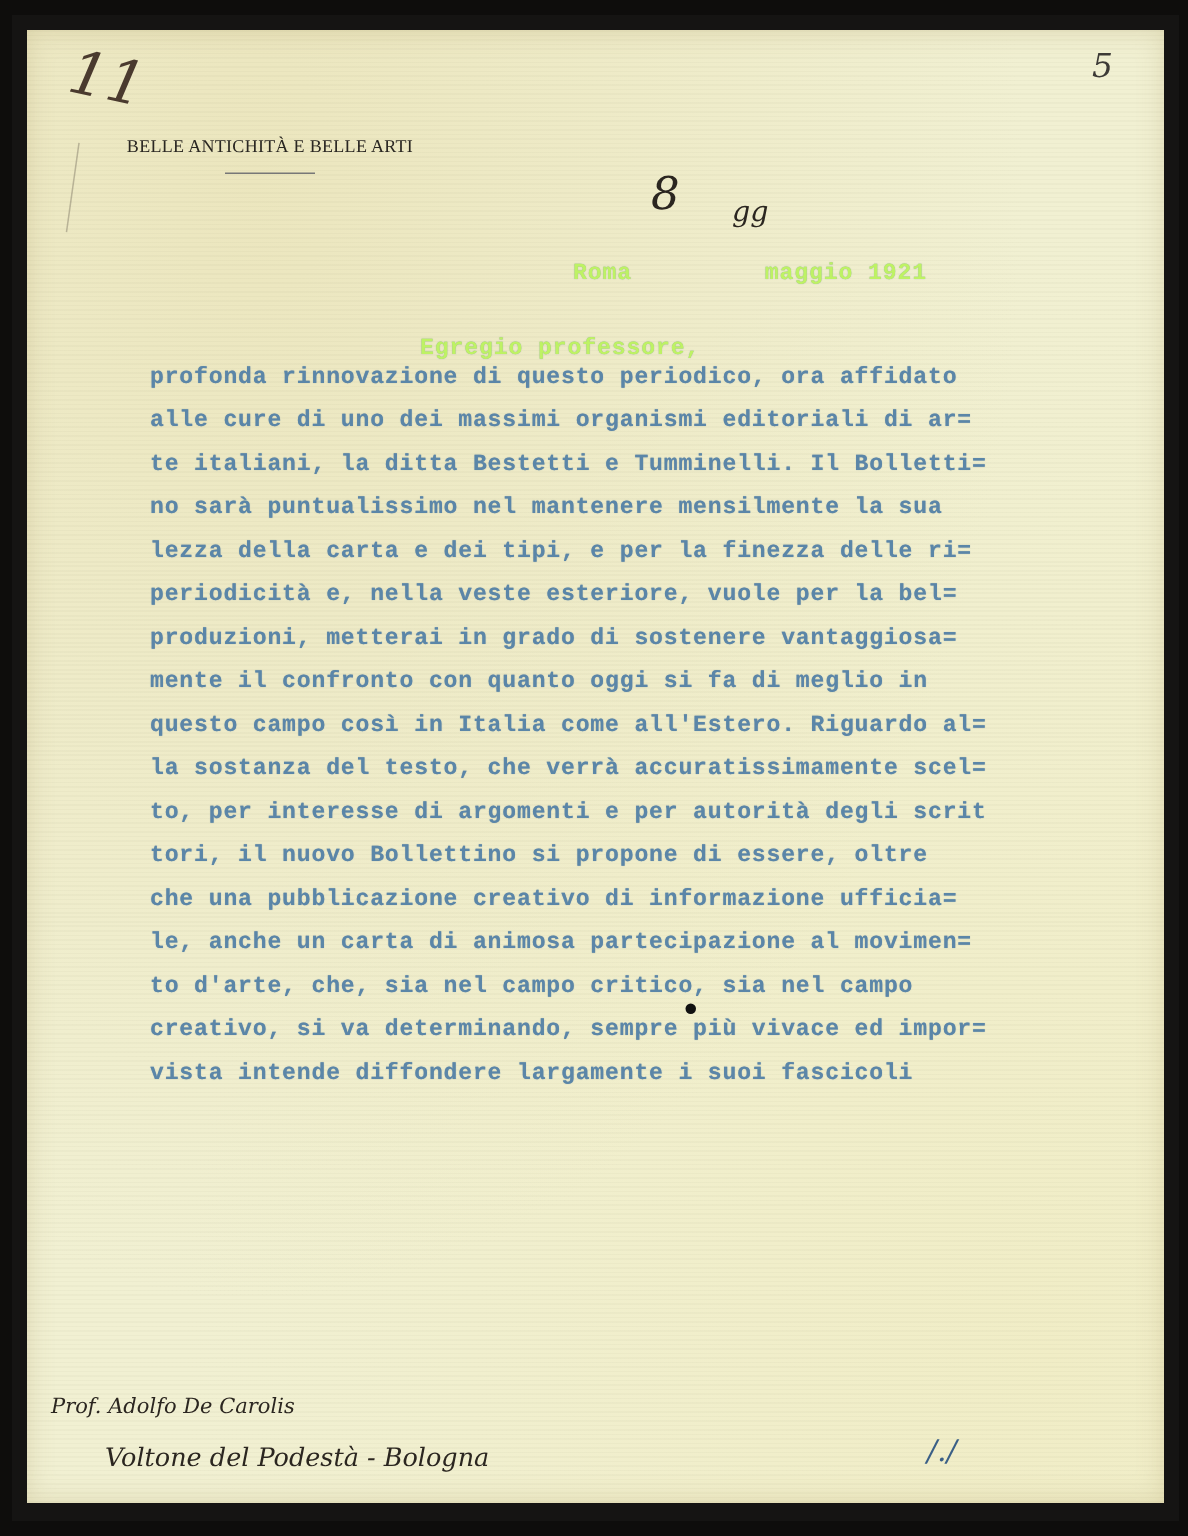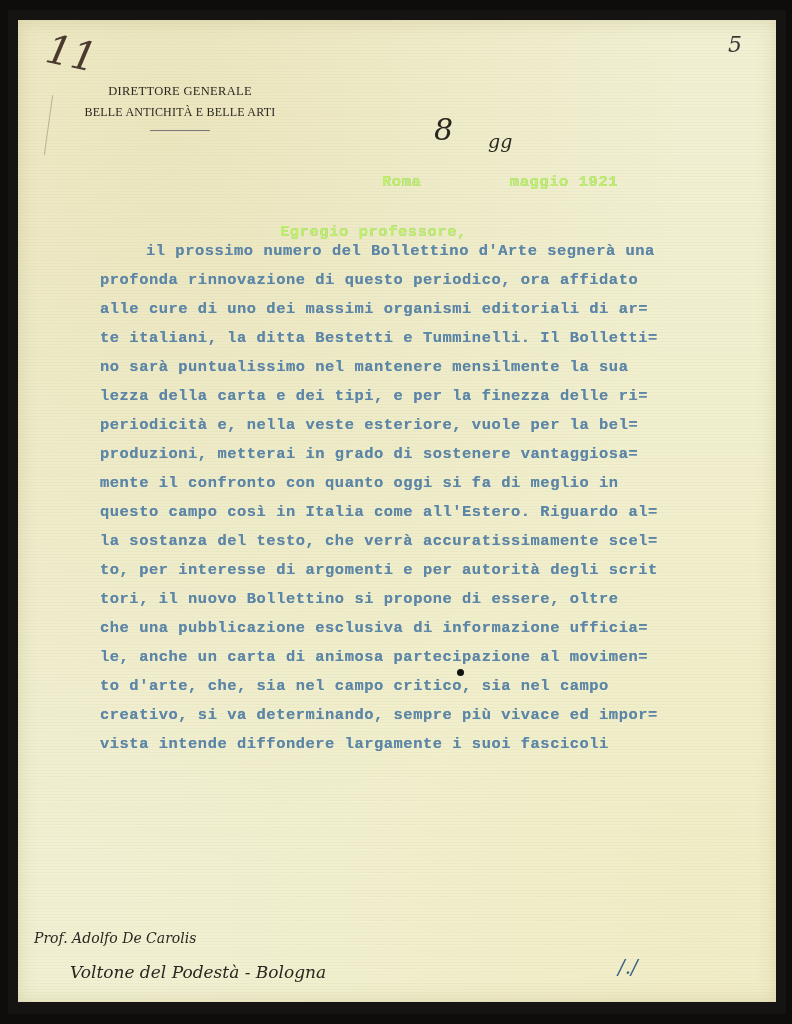--- a/index.html
+++ b/index.html
@@ -43,46 +43,44 @@
 <body>
 
 <div class="frame"></div>
 <div class="paper"></div>
 
 <div class="hand mark-11">11</div>
 <div class="hand page-num">5</div>
 <div class="margin-line"></div>
 
 <div class="letterhead">
-  <div class="lh-1">DIRETTORE GENERALE</div>
   <div class="lh-2">BELLE ANTICHITÀ E BELLE ARTI</div>
   <div class="lh-rule"></div>
 </div>
 
 <div class="type date">Roma         maggio 1921</div>
 <div class="date-day">8</div>
 <div class="date-corr">gg</div>
 
 <div class="type salutation">Egregio professore,</div>
 
 <div class="body-lines">
-  <span class="body-line indent">il prossimo numero del Bollettino d'Arte segnerà una</span>
   <span class="body-line">profonda rinnovazione di questo periodico, ora affidato</span>
   <span class="body-line">alle cure di uno dei massimi organismi editoriali di ar=</span>
   <span class="body-line">te italiani, la ditta Bestetti e Tumminelli. Il Bolletti=</span>
   <span class="body-line">no sarà puntualissimo nel mantenere mensilmente la sua</span>
   <span class="body-line">lezza della carta e dei tipi, e per la finezza delle ri=</span>
   <span class="body-line">periodicità e, nella veste esteriore, vuole per la bel=</span>
   <span class="body-line">produzioni, metterai in grado di sostenere vantaggiosa=</span>
   <span class="body-line">mente il confronto con quanto oggi si fa di meglio in</span>
   <span class="body-line">questo campo così in Italia come all'Estero. Riguardo al=</span>
   <span class="body-line">la sostanza del testo, che verrà accuratissimamente scel=</span>
   <span class="body-line">to, per interesse di argomenti e per autorità degli scrit</span>
   <span class="body-line">tori, il nuovo Bollettino si propone di essere, oltre</span>
-  <span class="body-line">che una pubblicazione esclusiva di informazione ufficia=</span>
+  <span class="body-line">che una pubblicazione creativo di informazione ufficia=</span>
   <span class="body-line">le, anche un carta di animosa partecipazione al movimen=</span>
   <span class="body-line">to d'arte, che, sia nel campo critico, sia nel campo</span>
   <span class="body-line">creativo, si va determinando, sempre più vivace ed impor=</span>
   <span class="body-line">vista intende diffondere largamente i suoi fascicoli</span>
 </div>
 
 <div class="blot"></div>
 
 <div class="hand addr-1">Prof. Adolfo De Carolis</div>
 <div class="hand addr-2">Voltone del Podestà - Bologna</div>

